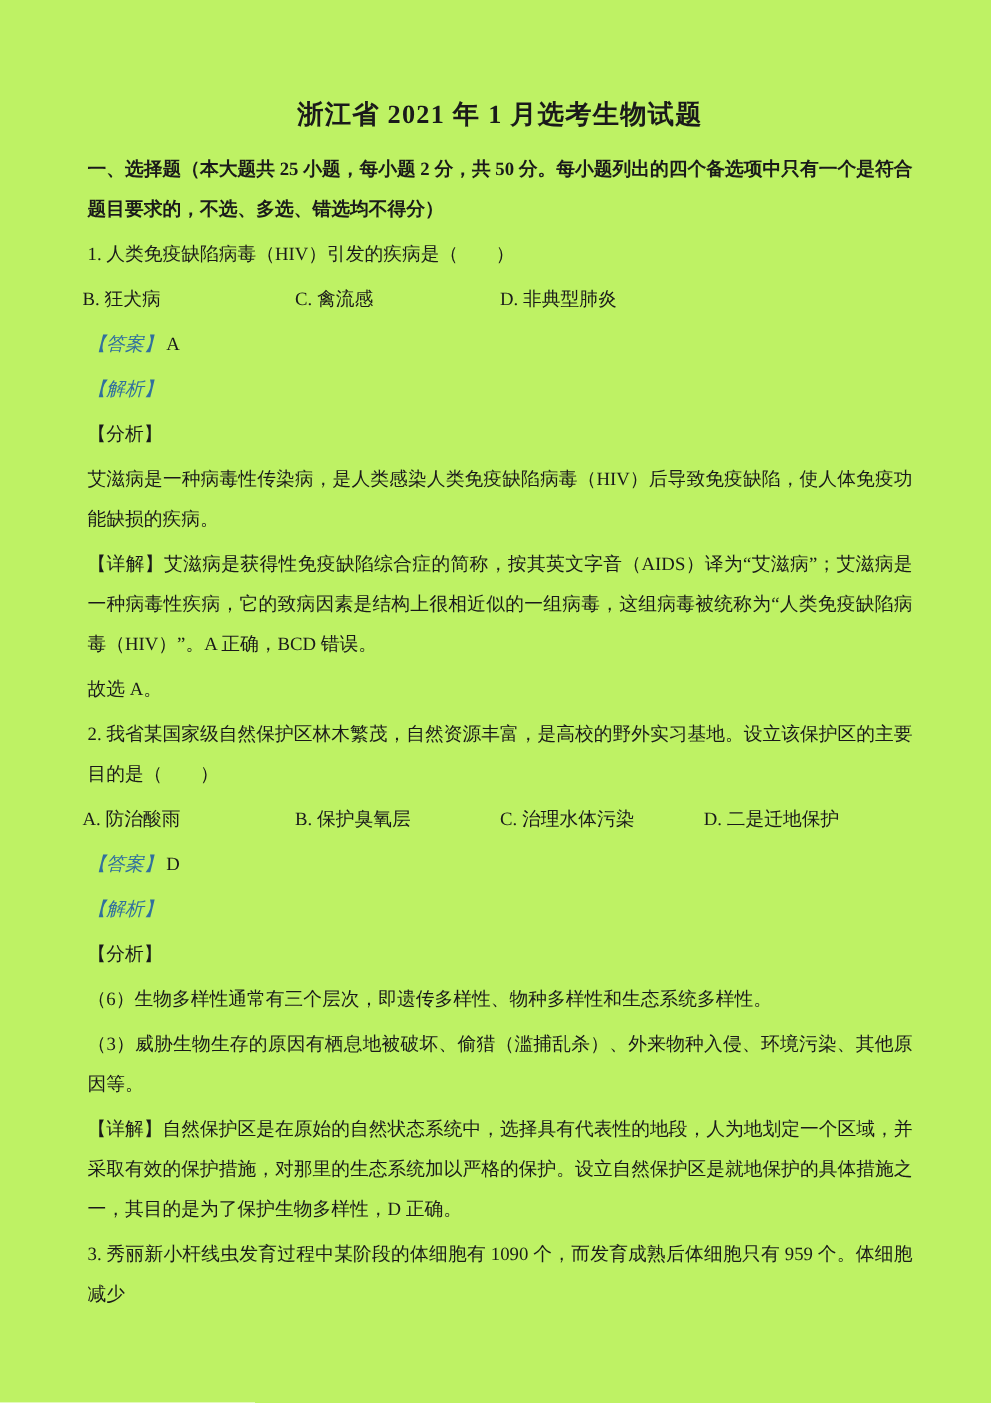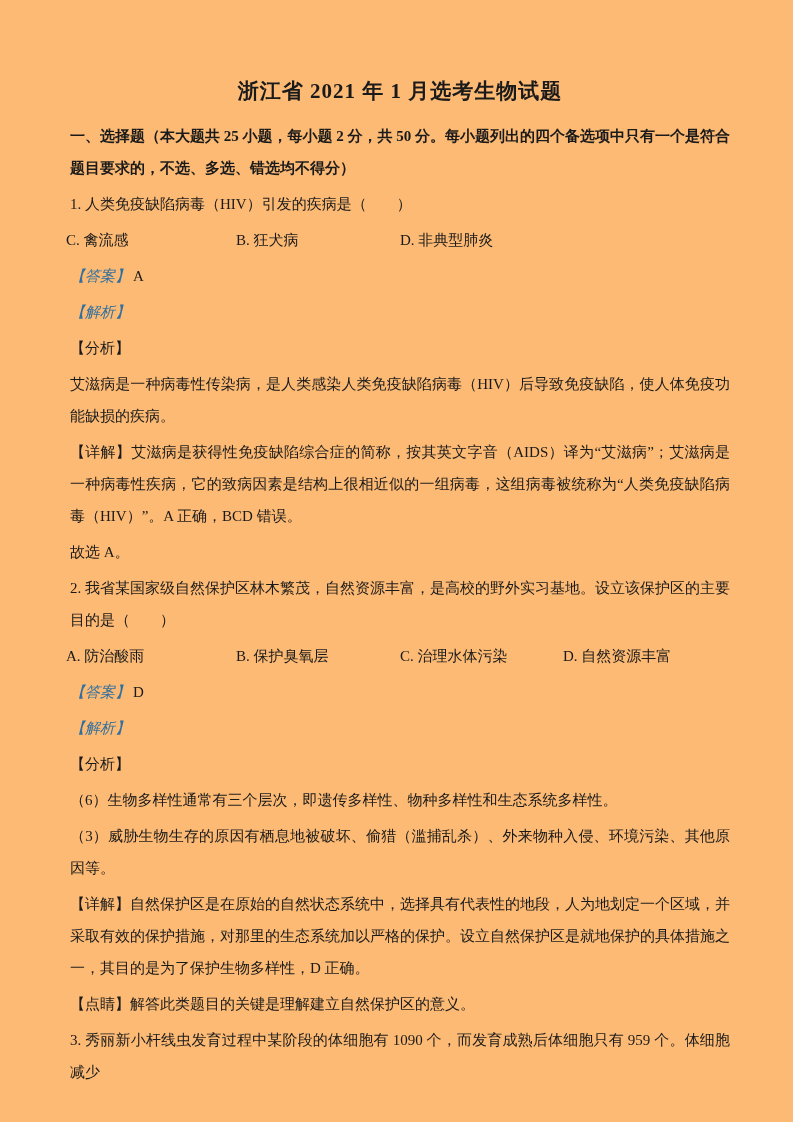--- a/index.html
+++ b/index.html
@@ -5,21 +5,21 @@
   html, body {
     margin: 0;
     padding: 0;
     background: #ffffff;
   }
   .page {
     position: relative;
     width: 793px;
     height: 1122px;
     margin: 0 auto;
-    background: #fdba74;
+    background: #bef264;
     overflow: hidden;
     font-family: "Liberation Serif", "DejaVu Serif", serif;
     color: #1a1a1a;
     box-sizing: border-box;
     padding: 76px 59px 0 66px;
   }
   .title {
     margin: 0 0 14px 0;
     font-size: 21px;
     line-height: 30px;
@@ -57,22 +57,22 @@
 
 <div class="page">
 
   <h1 class="title">浙江省 2021 年 1 月选考生物试题</h1>
 
   <p class="bold just">一、选择题（本大题共 25 小题，每小题 2 分，共 50 分。每小题列出的四个备选项中只有一个是符合题目要求的，不选、多选、错选均不得分）</p>
 
   <p class="just">1. 人类免疫缺陷病毒（HIV）引发的疾病是（　　）</p>
 
   <div class="option-row">
+    <span>B. 狂犬病</span>
     <span>C. 禽流感</span>
-    <span>B. 狂犬病</span>
     <span>D. 非典型肺炎</span>
   </div>
 
   <p>
     <span class="blue">【答案】</span><span class="answer-value">A</span>
   </p>
 
   <p class="blue">【解析】</p>
 
   <p>【分析】</p>
@@ -84,40 +84,37 @@
   </p>
 
   <p>故选 A。</p>
 
   <p class="just">2. 我省某国家级自然保护区林木繁茂，自然资源丰富，是高校的野外实习基地。设立该保护区的主要目的是（　　）</p>
 
   <div class="option-row">
     <span>A. 防治酸雨</span>
     <span>B. 保护臭氧层</span>
     <span>C. 治理水体污染</span>
-    <span>D. 自然资源丰富</span>
+    <span>D. 二是迁地保护</span>
   </div>
 
   <p>
     <span class="blue">【答案】</span><span class="answer-value">D</span>
   </p>
 
   <p class="blue">【解析】</p>
 
   <p>【分析】</p>
 
   <p class="just">（6）生物多样性通常有三个层次，即遗传多样性、物种多样性和生态系统多样性。</p>
 
 
   <p class="just">（3）威胁生物生存的原因有栖息地被破坏、偷猎（滥捕乱杀）、外来物种入侵、环境污染、其他原因等。</p>
 
   <p class="just">
     <span>【详解】</span><span>自然保护区是在原始的自然状态系统中，选择具有代表性的地段，人为地划定一个区域，并采取有效的保护措施，对那里的生态系统加以严格的保护。设立自然保护区是就地保护的具体措施之一，其目的是为了保护生物多样性，D 正确。</span>
   </p>
 
 
-  <p class="just">
-    <span>【点睛】</span><span>解答此类题目的关键是理解建立自然保护区的意义。</span>
-  </p>
 
   <p class="just">3. 秀丽新小杆线虫发育过程中某阶段的体细胞有 1090 个，而发育成熟后体细胞只有 959 个。体细胞减少</p>
 
 </div>
 
 </body></html>

